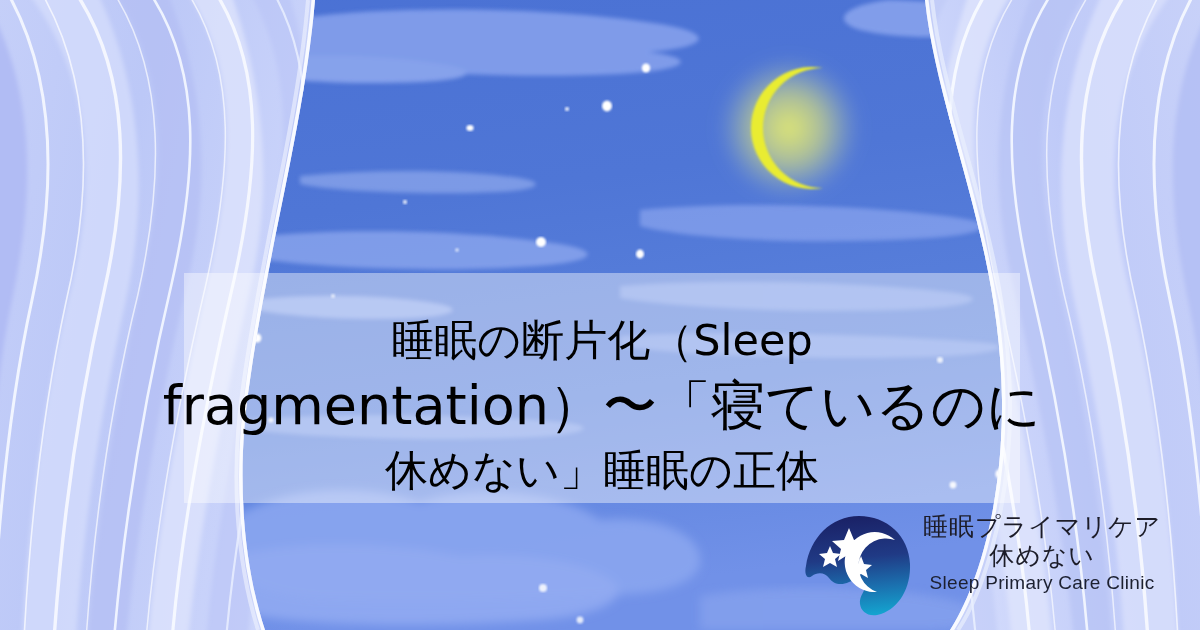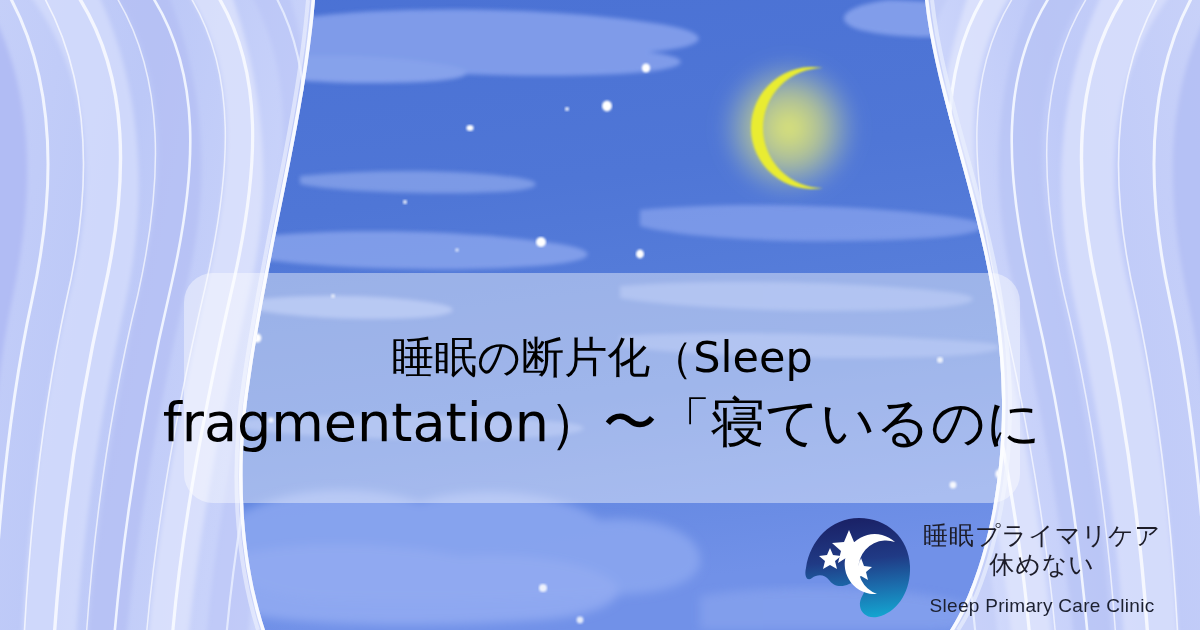--- a/index.html
+++ b/index.html
@@ -20,24 +20,23 @@
   #title-box {
     position: absolute;
     left: 184px;
     top: 273px;
     width: 836px;
     height: 230px;
     background: rgba(255,255,255,0.42);
     display: flex;
     flex-direction: column;
     align-items: center;
-    justify-content: center;
+    justify-content: flex-end;
     box-sizing: border-box;
     padding: 4px 0 0 0;
-    border-radius: 29px;
   }
   .title-line {
     color: #000000;
     font-size: 43px;
     line-height: 65px;
     font-weight: 400;
     letter-spacing: 0px;
     white-space: nowrap;
     text-align: center;
     font-family: "DejaVu Sans", "Liberation Sans", sans-serif;
@@ -45,21 +44,21 @@
   #title-line-2 { font-size: 54px; }
 
   
   #logo {
     position: absolute;
     left: 803px;
     top: 512px;
     width: 390px;
     height: 110px;
     display: flex;
-    align-items: flex-end;
+    align-items: flex-start;
   }
   #logo-mark { width: 112px; height: 108px; flex: 0 0 auto; }
   #logo-text {
     display: flex;
     flex-direction: column;
     align-items: center;
     justify-content: center;
     margin-left: 8px;
     padding-bottom: 4px;
   }
@@ -70,21 +69,21 @@
     letter-spacing: 1px;
     white-space: nowrap;
     font-family: "DejaVu Sans", "Liberation Sans", sans-serif;
   }
   #logo-en {
     color: #1c2030;
     font-size: 19px;
     line-height: 24px;
     letter-spacing: 0.3px;
     white-space: nowrap;
-    margin-top: 15px;
+    margin-top: 1px;
     font-family: "Liberation Sans", sans-serif;
   }
 </style>
 </head>
 <body>
 
 <div id="canvas">
 
   <svg id="scene" viewBox="0 0 1200 630" preserveAspectRatio="none">
     <defs>
@@ -289,20 +288,21 @@
         <path d="M1018,-10 C 962,72 972,176 996,284 C 1022,394 1046,522 1056,640" stroke="#ffffff" stroke-width="1.5" opacity="0.68"></path>
       </g>
       <path d="M925,0 C 938,120 1000,240 1002,400 C 1003,520 970,600 950,630" stroke="#fbfcff" stroke-width="7" fill="none" opacity="0.95"></path>
       <path d="M932,0 C 945,120 1008,240 1010,400 C 1011,520 978,600 958,630" stroke="#eaeffd" stroke-width="4" fill="none" opacity="0.7"></path>
     </g>
   </svg>
 
   <div id="title-box">
     <div class="title-line" id="title-line-1">睡眠の断片化（Sleep</div>
     <div class="title-line" id="title-line-2">fragmentation）〜「寝ているのに</div>
+    <div class="title-line" id="title-line-3">休めない」睡眠の正体</div>
   </div>
 
   <div id="logo">
 
     <svg id="logo-mark" viewBox="0 0 112 108">
 
       <path d="M56,4
                C 84,4 106,24 107,52
                C 108,76 96,96 78,102
                C 66,106 58,100 57,92

